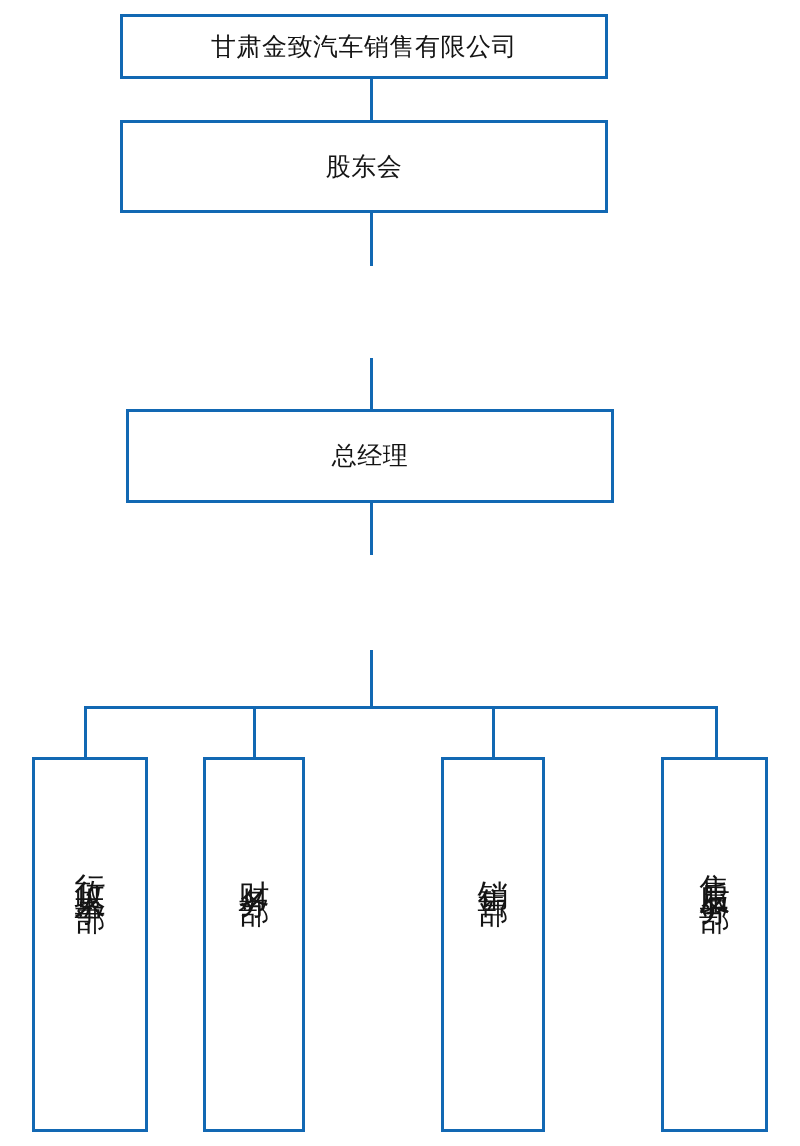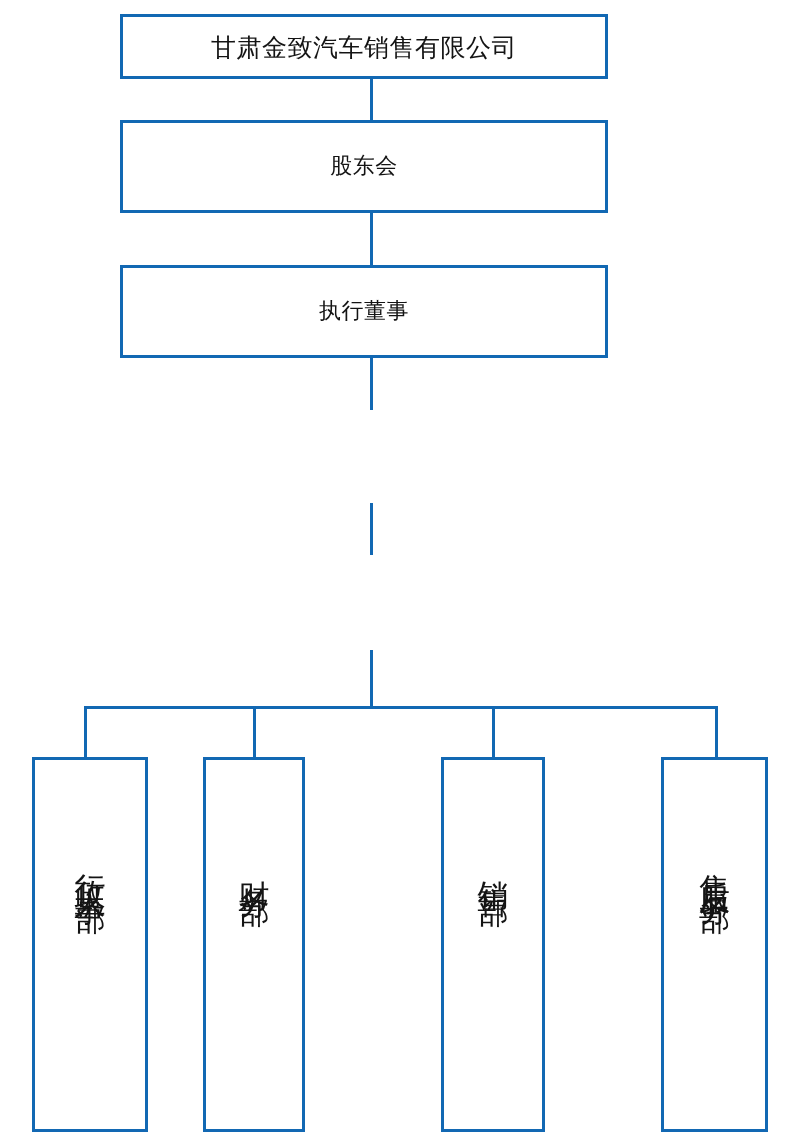--- a/index.html
+++ b/index.html
@@ -20,29 +20,29 @@
   .node {
     position: absolute;
     box-sizing: border-box;
     border: 3px solid #1268b3;
     background: #ffffff;
     display: flex;
     align-items: center;
     justify-content: center;
   }
   .node-label {
-    font-family: Liberation Sans, sans-serif;
+    font-family: Liberation Serif, serif;
     color: #141414;
     font-weight: 400;
     line-height: 1.12;
     white-space: nowrap;
   }
   
   .node.level-node .node-label {
-    font-size: 22px;
+    font-size: 25px;
     letter-spacing: 0.5px;
   }
   .node.root .node-label {
     font-size: 25px;
   }
   
   .node.dept {
     align-items: center;
     justify-content: center;
   }
@@ -73,26 +73,26 @@
   </div>
 
   <div class="conn conn-v" style="left:370px; top:79px; height:42px;"></div>
 
   <div class="node level-node" style="left:120px; top:120px; width:488px; height:93px;">
     <span class="node-label">股东会</span>
   </div>
 
   <div class="conn conn-v" style="left:370px; top:213px; height:53px;"></div>
 
-  <div class="node level-node" style="left:120px; top:265px; width:488px; height:93px;">
-    <span class="node-label">执行董事</span>
-  </div>
 
   <div class="conn conn-v" style="left:370px; top:358px; height:52px;"></div>
 
+  <div class="node level-node" style="left:126px; top:409px; width:488px; height:94px;">
+    <span class="node-label">总经理</span>
+  </div>
 
   <div class="conn conn-v" style="left:370px; top:503px; height:52px;"></div>
 
 
   <div class="conn conn-v" style="left:370px; top:650px; height:58px;"></div>
 
   <div class="conn conn-h" style="left:84px; top:706px; width:634px;"></div>
 
   <div class="conn conn-v" style="left:84px; top:706px; height:52px;"></div>
   <div class="conn conn-v" style="left:253px; top:706px; height:52px;"></div>

